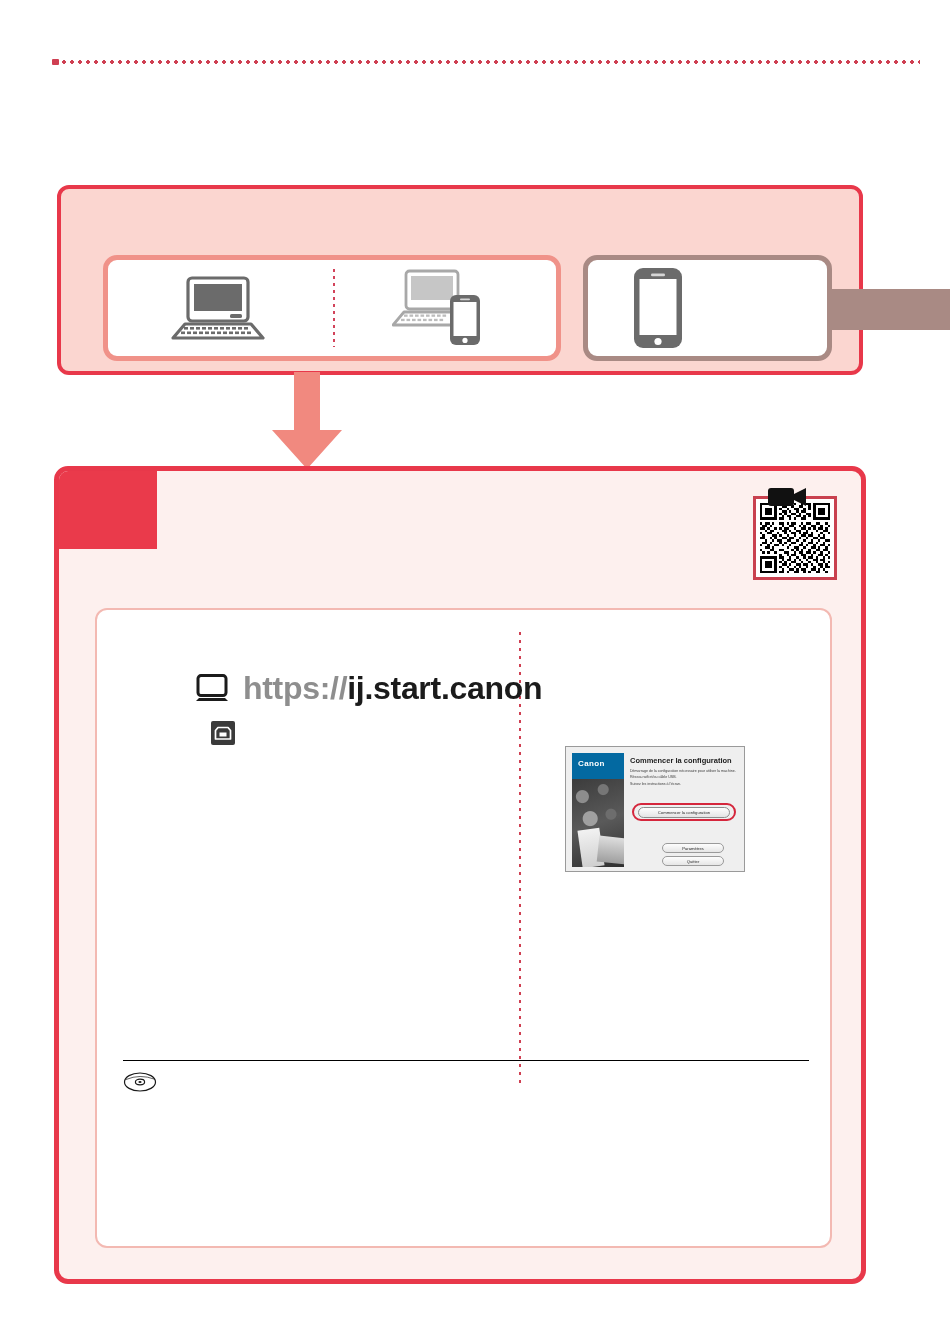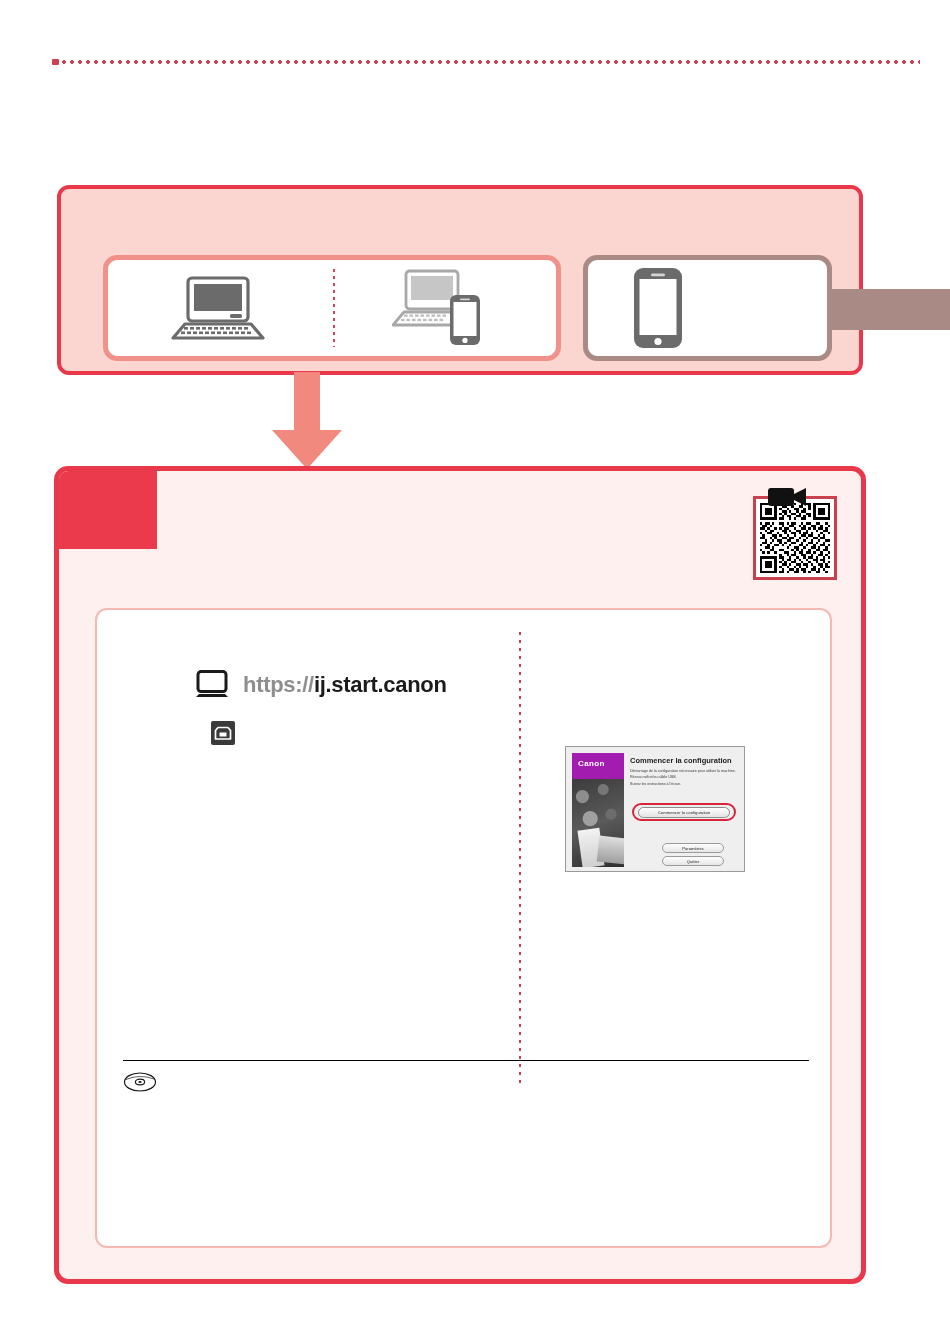--- a/index.html
+++ b/index.html
@@ -205,21 +205,21 @@
   
   .url-row {
     position: absolute;
     left: 98px;
     top: 60px;
     display: flex;
     align-items: center;
     gap: 14px;
   }
   .url-text {
-    font-size: 22px;
+    font-size: 32px;
     font-weight: bold;
     letter-spacing: -0.3px;
     white-space: nowrap;
   }
   .url-scheme { color: #8e8e8e; }
   .url-host { color: #1b1b1b; }
 
   .setup-badge {
     position: absolute;
     left: 114px;
@@ -239,21 +239,21 @@
     background: #efefef;
     border: 1px solid #9a9a9a;
     overflow: hidden;
   }
   .shot-left {
     position: absolute;
     left: 6px;
     top: 6px;
     width: 52px;
     height: 114px;
-    background: #a21caf;
+    background: #0369a1;
     overflow: hidden;
   }
   .shot-brand {
     color: #ffffff;
     font-size: 8px;
     font-weight: bold;
     letter-spacing: 0.4px;
     padding: 6px 0 0 6px;
   }
   .shot-photo {

